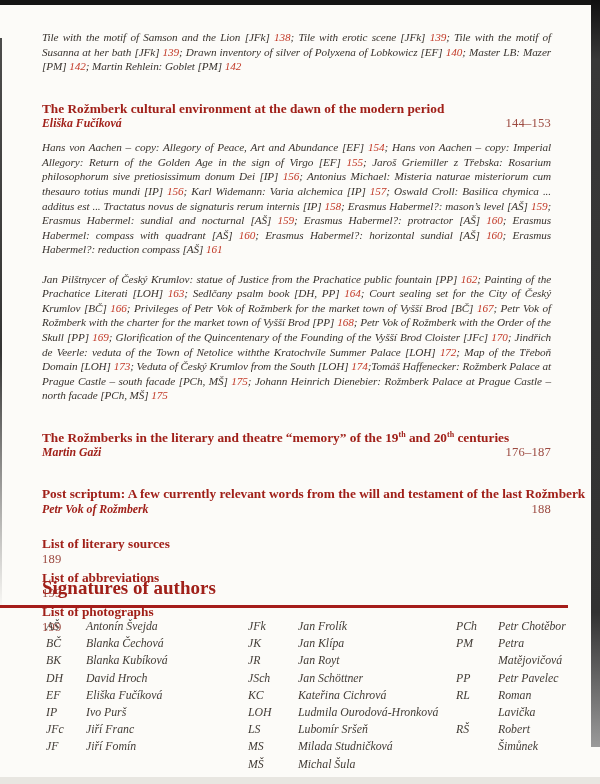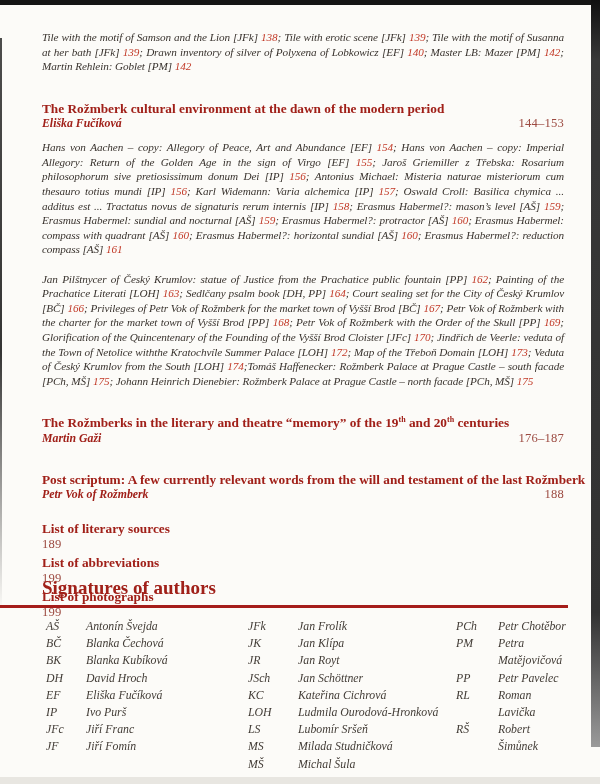--- a/index.html
+++ b/index.html
@@ -18,21 +18,21 @@
     color:var(--body-ink);
   }
   
   .edge-top{position:absolute;top:0;left:0;right:0;height:5px;background:#151515;}
   .edge-right{position:absolute;top:0;right:0;width:9px;height:747px;
     background:linear-gradient(180deg,#101010,#383838 8%,#323232 82%,#9a9a9a 100%);}
   .edge-left{position:absolute;top:38px;left:0;width:2px;height:572px;
     background:linear-gradient(180deg,rgba(18,18,18,.75),rgba(18,18,18,.85) 55%,rgba(18,18,18,0));}
   .edge-bottom{position:absolute;left:0;right:0;bottom:0;height:7px;background:#e8e6e1;}
 
-  .content{position:absolute;top:5px;left:0;right:4px;padding:25px 32px 0 42px;}
+  .content{position:absolute;top:5px;left:0;right:17px;padding:25px 32px 0 42px;}
 
   .para{
     margin:0;font-style:italic;font-size:11.2px;line-height:14.6px;
     text-align:justify;letter-spacing:-0.1px;color:var(--body-ink);
   }
   .para .pg{color:var(--inline-page-red);}
   .sec{margin-top:28px;}
   .sec-title{
     margin:0;font-size:13.3px;line-height:14.5px;font-weight:bold;
     color:var(--heading-red);white-space:nowrap;

